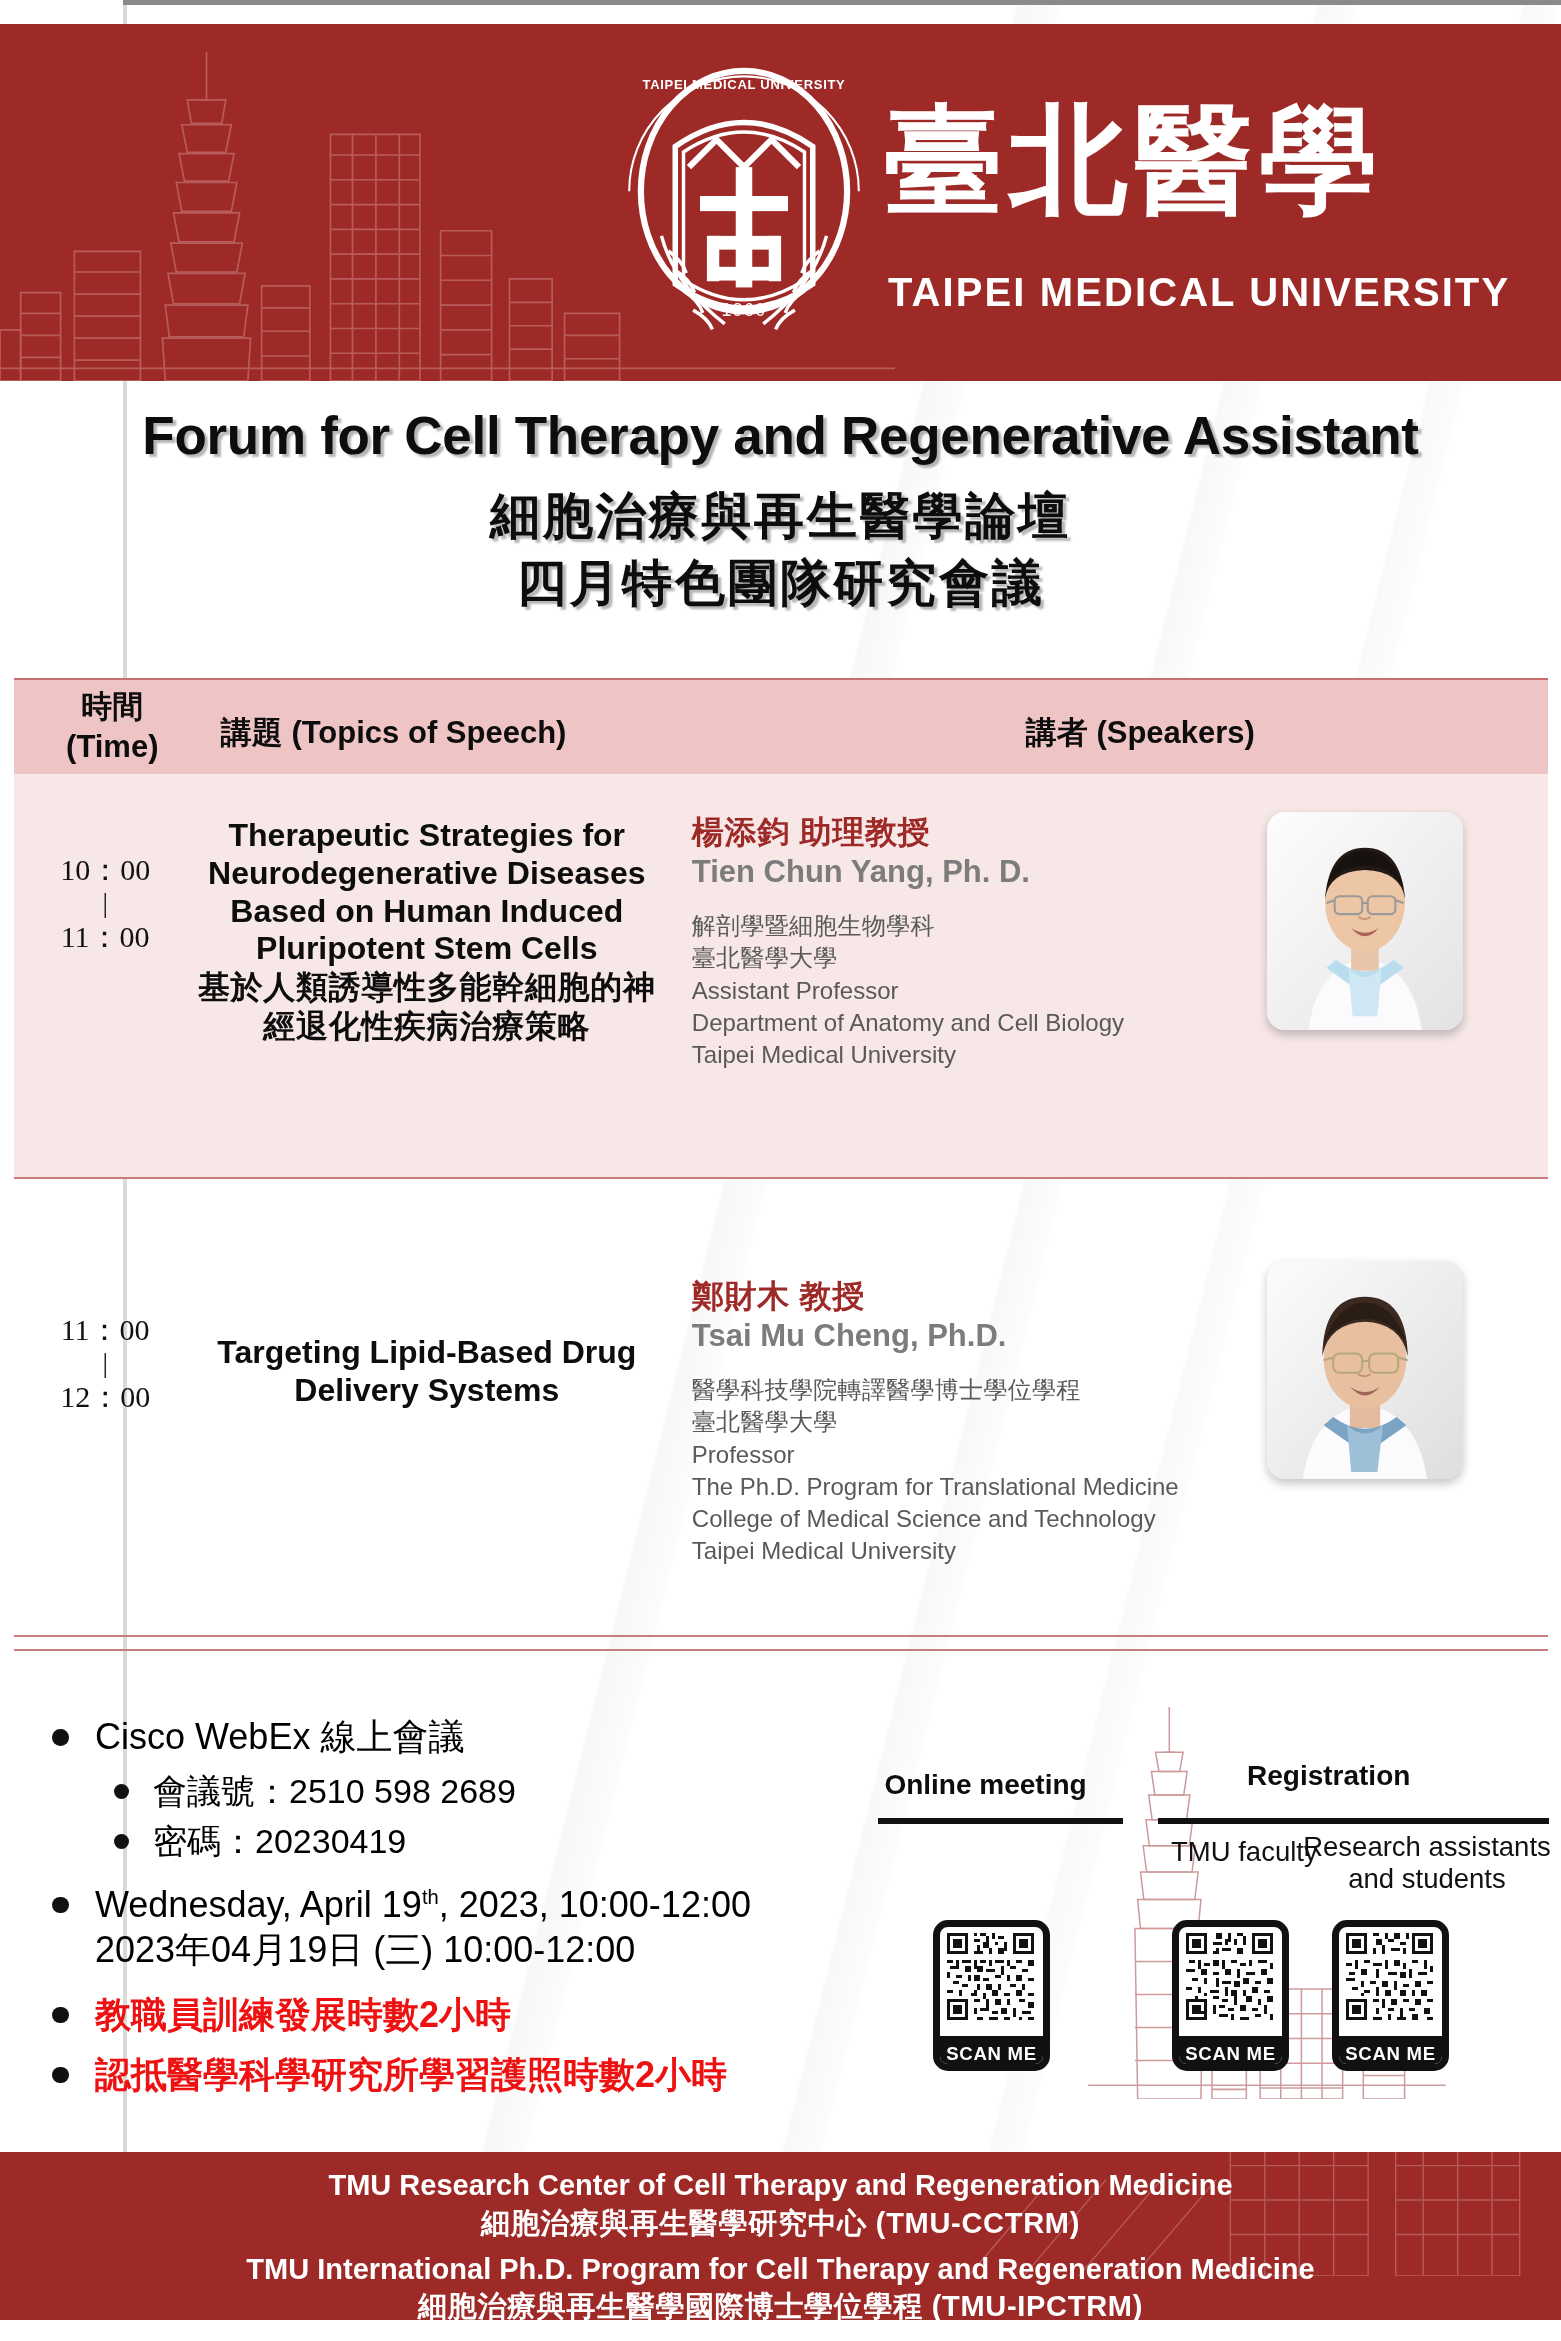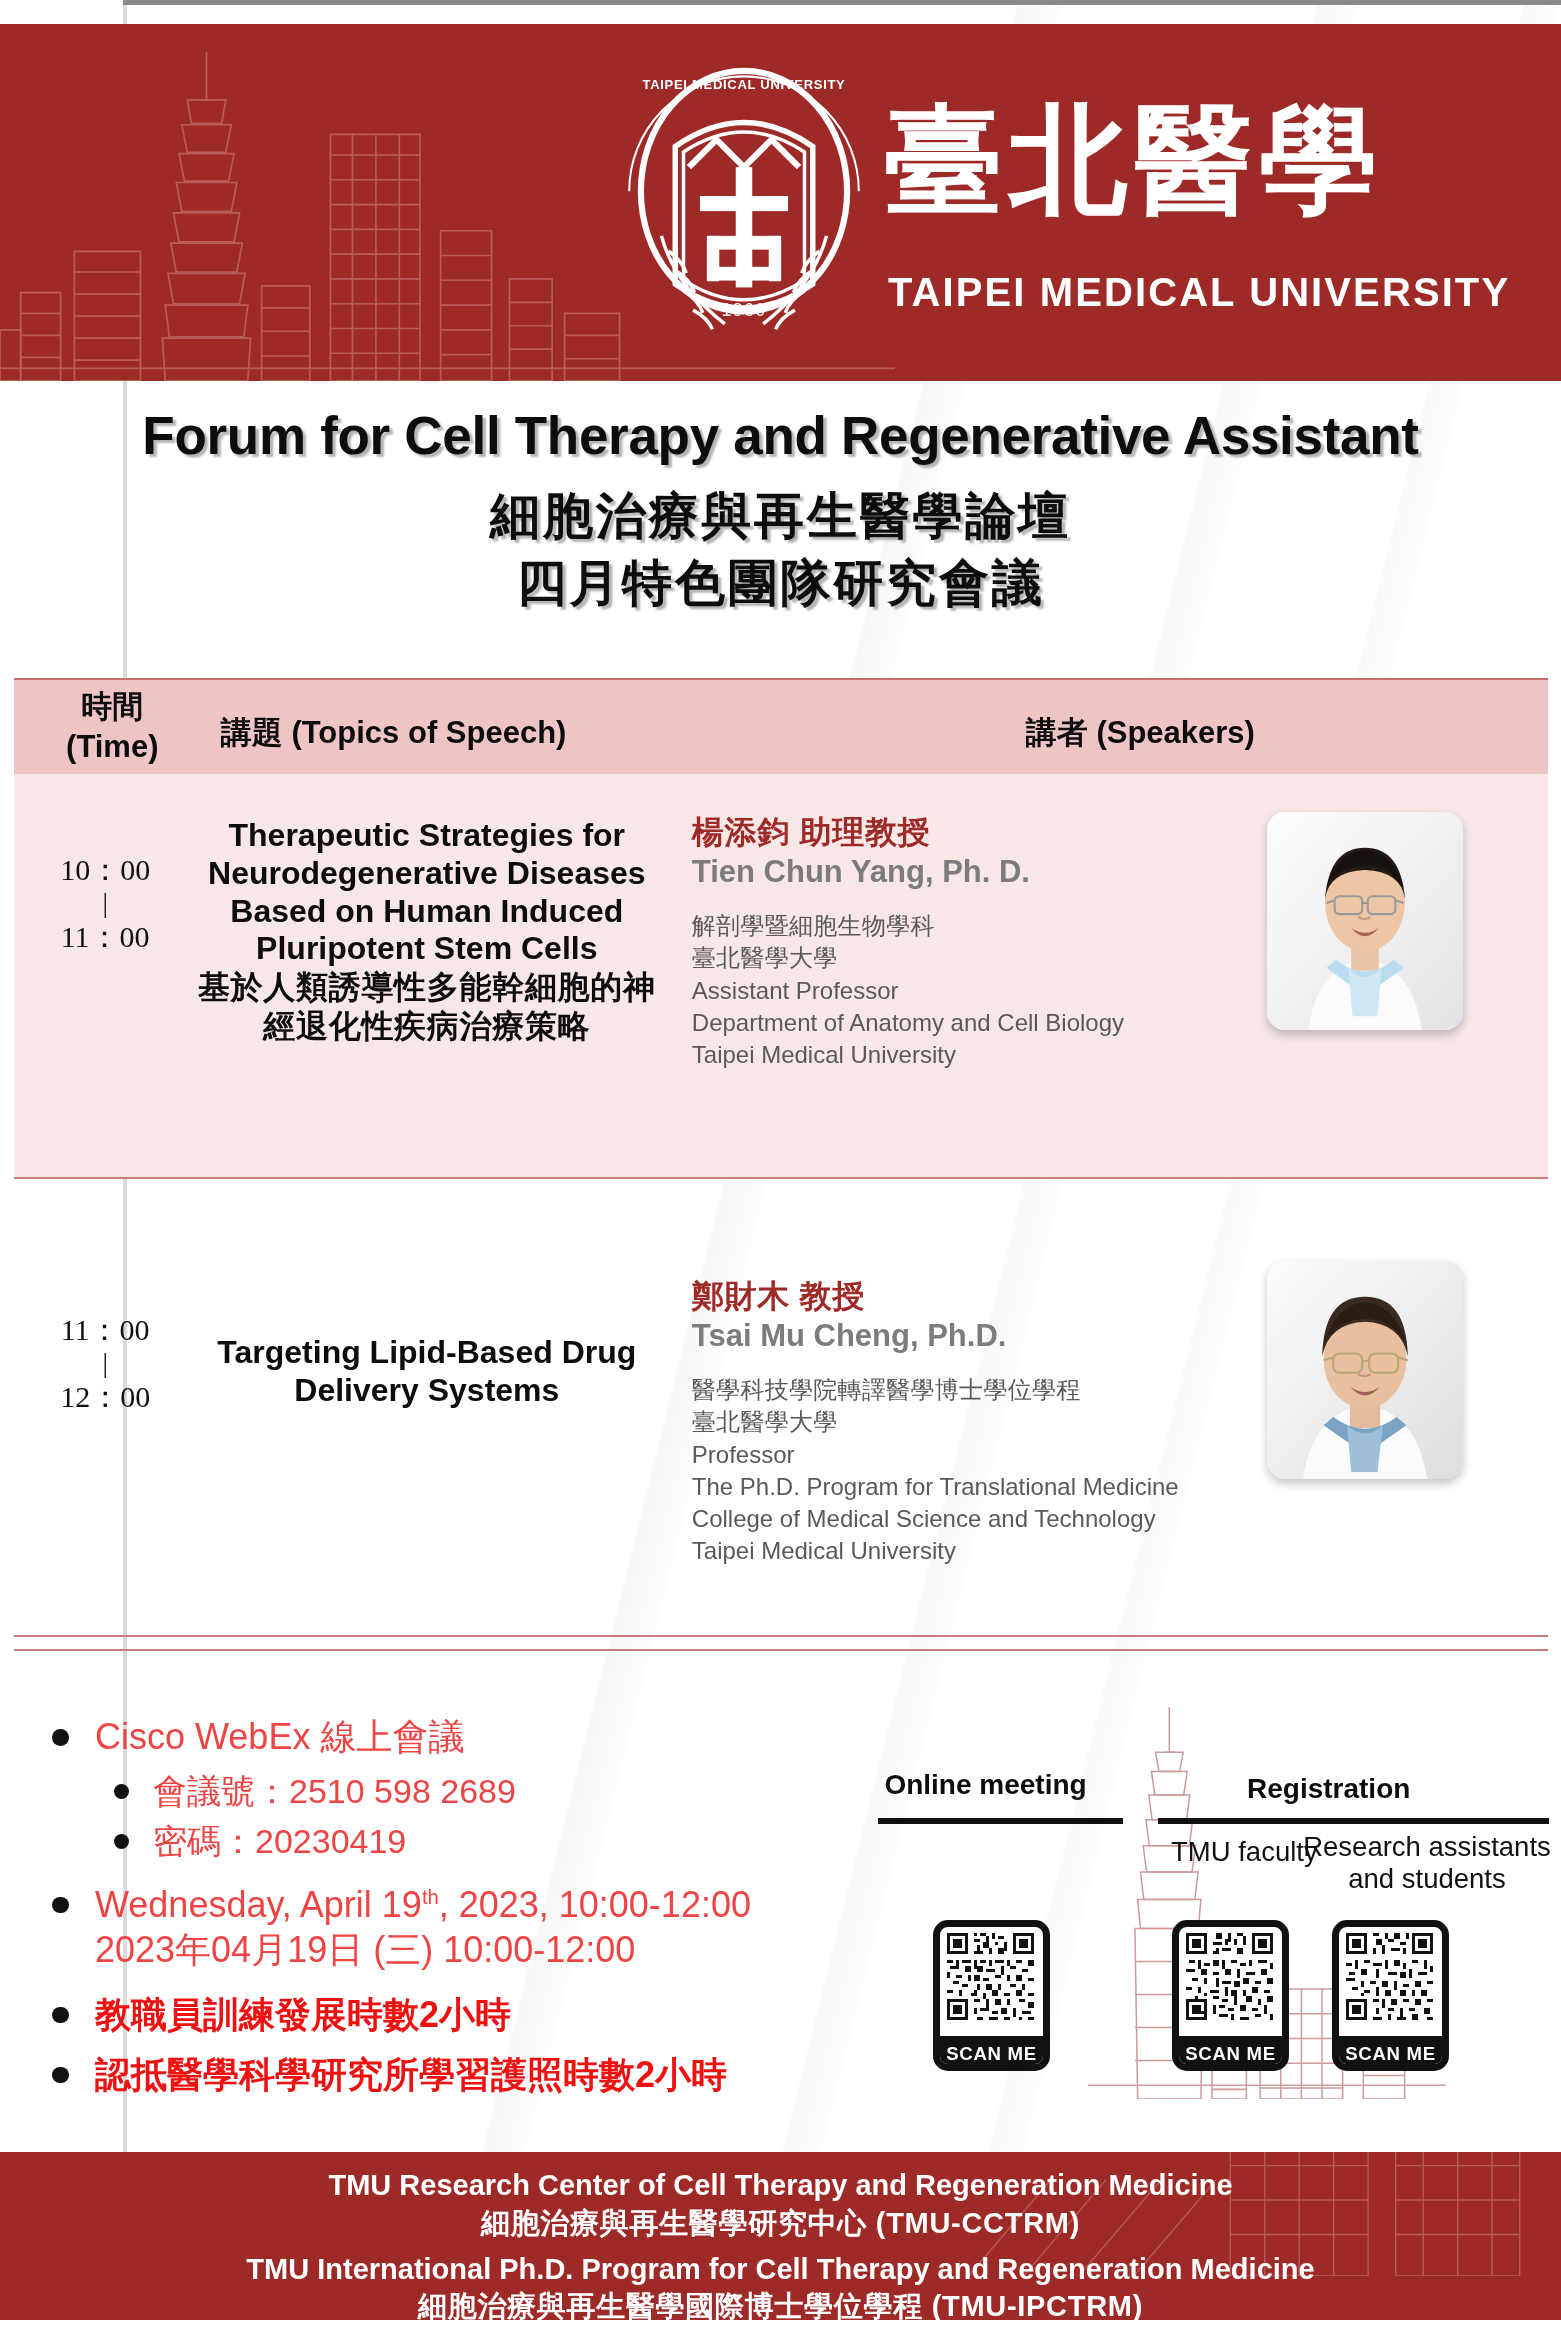--- a/index.html
+++ b/index.html
@@ -71,21 +71,21 @@
   .spk-aff .cn{letter-spacing:0.3px;}
 
   .photo{position:absolute;width:196px;height:218px;border-radius:18px;overflow:hidden;
          box-shadow:0 4.1px 9.6px rgba(0,0,0,.22);background:#e9e9e9;}
 
   
   .hr-info{position:absolute;left:13.8px;top:1649px;width:1534px;height:2.1px;background:#c87d7d;}
 
   
   .info{position:absolute;left:40px;top:1714px;width:812px;}
-  .bl{position:relative;padding-left:55px;margin-bottom:11px;font-size:36px;color:#ef4444;line-height:1.26;}
+  .bl{position:relative;padding-left:55px;margin-bottom:11px;font-size:36px;color:#000000;line-height:1.26;}
   .bl::before{content:"";position:absolute;left:12.4px;top:15px;width:16.5px;height:16.5px;border-radius:50%;background:#111;}
   .bl.sub{padding-left:50px;margin-left:63px;font-size:34px;margin-bottom:6.9px;}
   .bl.sub::before{left:11px;top:13.8px;width:15px;height:15px;}
   .bl.red{color:#ee1111;font-weight:700;}
   .bl .l2{display:block;margin-left:0;}
   sup{font-size:.56em;vertical-align:super;}
 
   
   .qr-zone{position:absolute;left:861px;top:1700px;width:688px;height:399px;}
   .qz-title{position:absolute;font-size:28px;font-weight:700;color:#0d0d0d;white-space:nowrap;}
@@ -339,21 +339,21 @@
         <path d="M180 470 h50 v110 h-50 z M180 502 h50 M180 534 h50 M180 566 h50"></path>
         <path d="M400 480 h60 v100 h-60 z M400 512 h60 M400 546 h60"></path>
         <path d="M218 418 q20 -20 40 0"></path>
         <path d="M0 560 h520"></path>
       </g>
     </svg>
 
     <div class="qz-title" style="left:23.4px;top:69px;">Online meeting</div>
     <div class="qz-rule" style="left:16.5px;top:118px;width:245px;"></div>
 
-    <div class="qz-title" style="left:386px;top:73px;">Registration</div>
+    <div class="qz-title" style="left:386px;top:60px;">Registration</div>
     <div class="qz-rule" style="left:297px;top:118px;width:391px;"></div>
 
     <div class="qz-sub" style="left:310px;top:136px;">TMU faculty</div>
     <div class="qz-sub two" style="left:442px;top:131px;">Research assistants and students</div>
 
     <div class="qrcard" style="left:72px;top:220px;">
       <svg class="code" viewBox="0 0 29 29" shape-rendering="crispEdges">
         <rect width="29" height="29" fill="#fff"></rect>
         <g fill="#111">
           <rect x="0" y="0" width="7" height="7"></rect>

